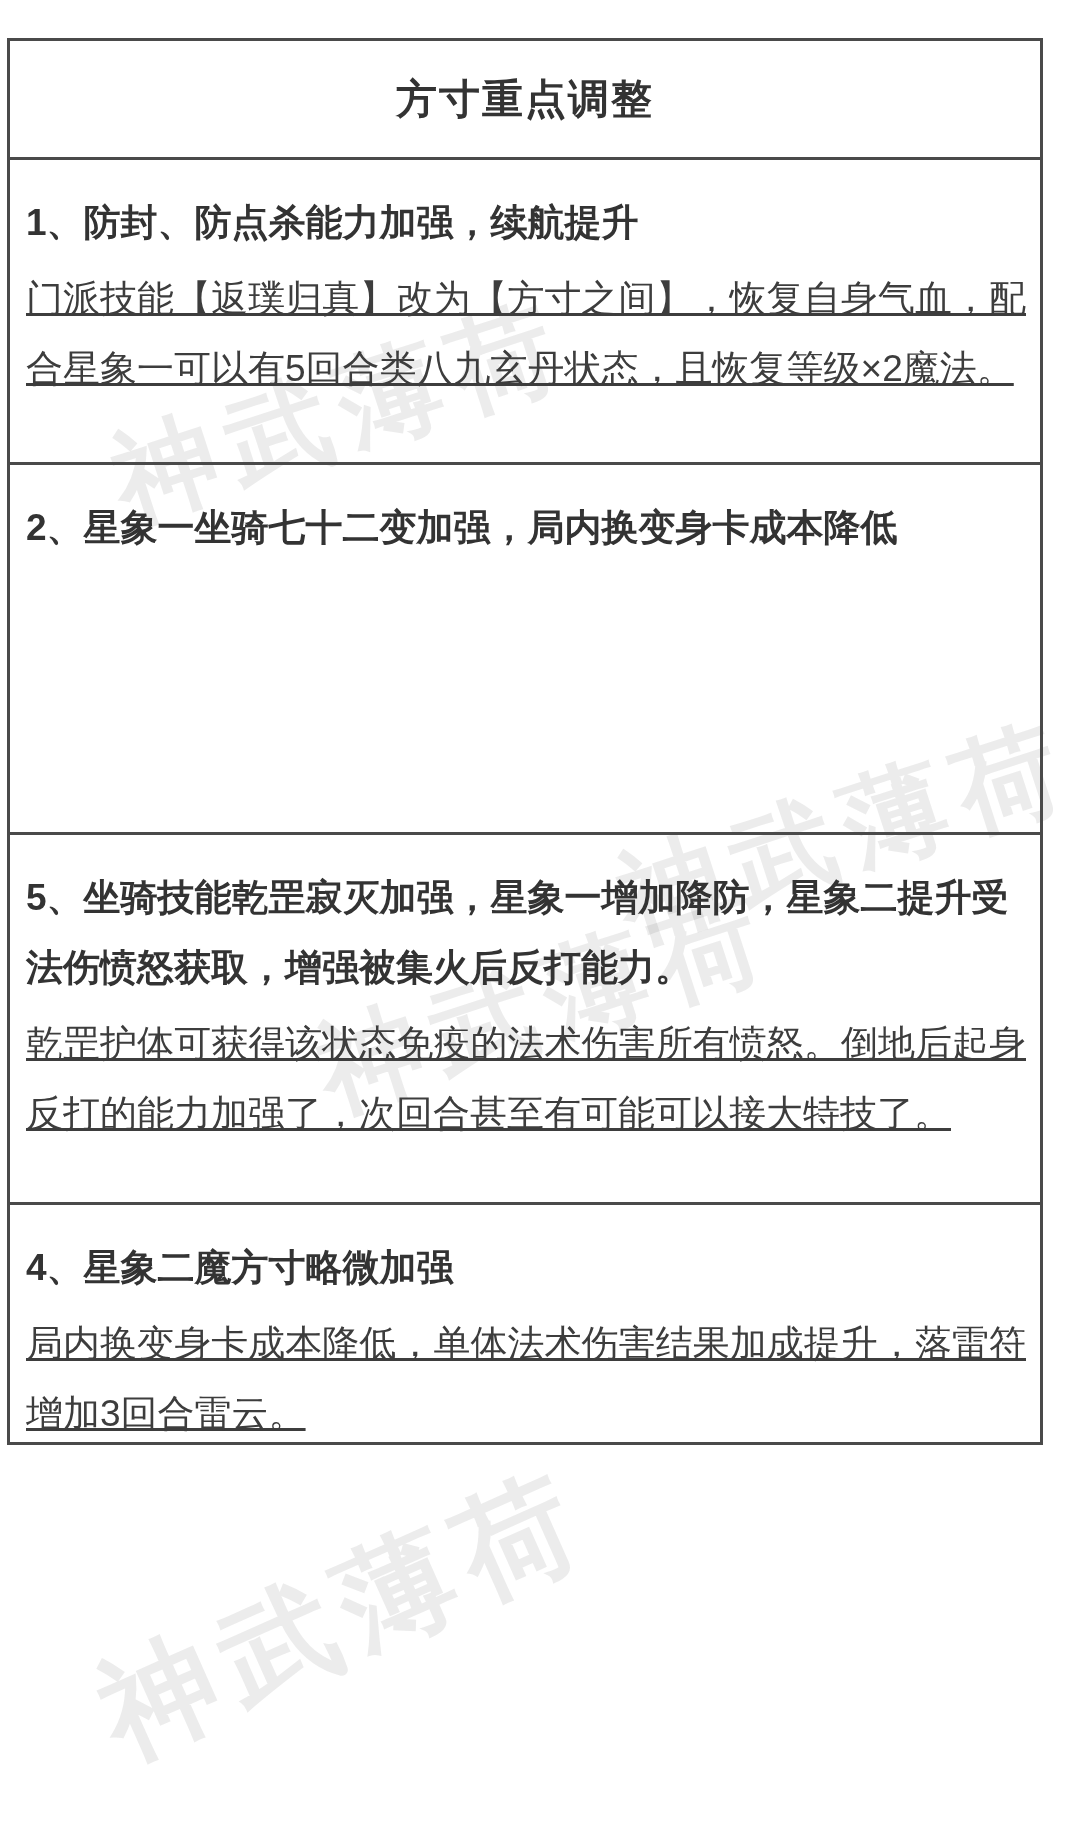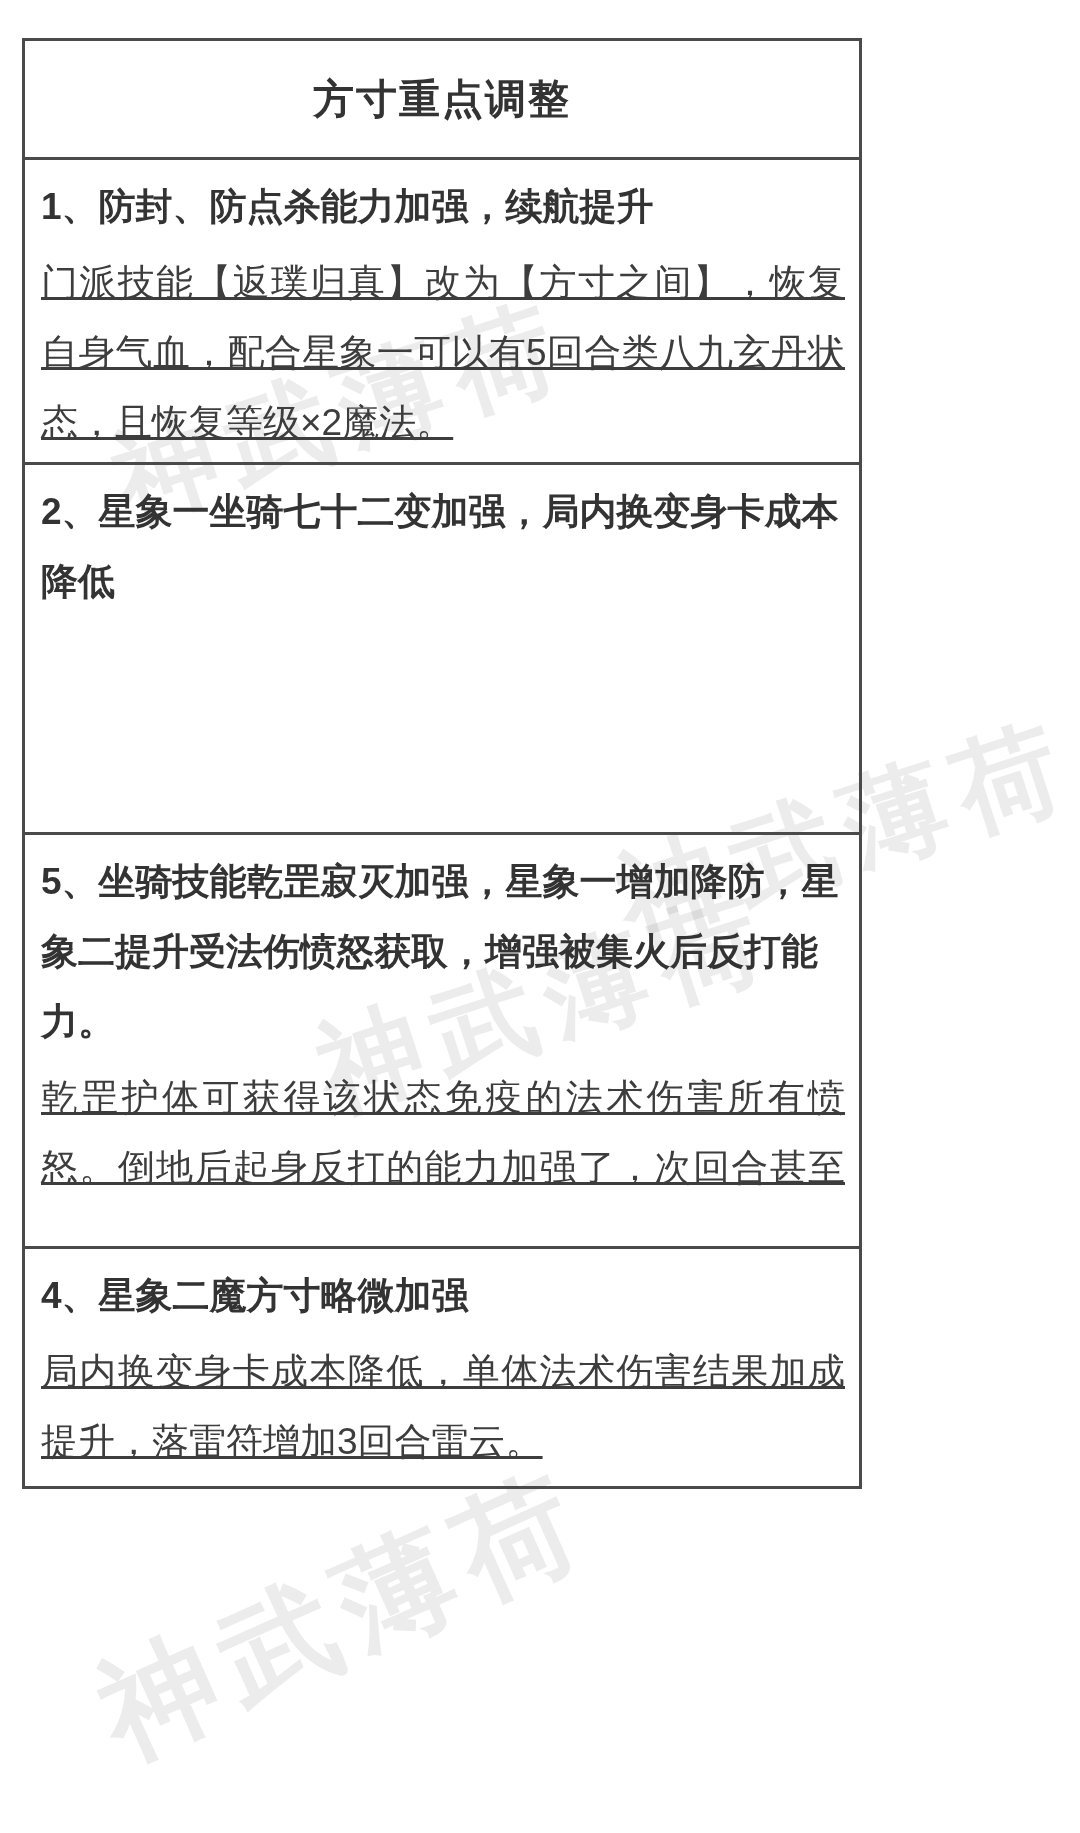--- a/index.html
+++ b/index.html
@@ -31,23 +31,23 @@
     user-select: none;
   }
   .wm-1 { left: 95px;  top: 420px; }
   .wm-2 { left: 600px; top: 840px; }
   .wm-3 { left: 300px; top: 1010px; }
   .wm-4 { left: 75px;  top: 1650px; font-size: 116px; transform: rotate(-24deg); }
 
   
   .panel {
     position: absolute;
-    left: 22px;
+    left: 7px;
     top: 38px;
-    width: 840px;
+    width: 1036px;
     box-sizing: border-box;
     border: 3px solid #4a4a4a;
     z-index: 1;
     background: transparent;
   }
   .row {
     box-sizing: border-box;
     overflow: hidden;
   }
   .row + .row {
@@ -61,26 +61,26 @@
     justify-content: center;
   }
   .title-row .title {
     font-size: 41px;
     font-weight: bold;
     color: #333333;
     letter-spacing: 2px;
   }
 
   .section {
-    padding: 12px 14px 0 16px;
+    padding: 28px 14px 0 16px;
   }
   .sec-1 { height: 305px; }
   .sec-2 { height: 370px; }
   .sec-3 { height: 370px; }
-  .sec-4 { height: 240px; margin-top: 44px; }
+  .sec-4 { height: 240px; }
   .sec-5 { height: 300px; }
 
   .section .heading {
     font-size: 37px;
     font-weight: bold;
     color: #333333;
     line-height: 70px;
     margin: 0 0 6px 0;
   }
   .section .body-text {

